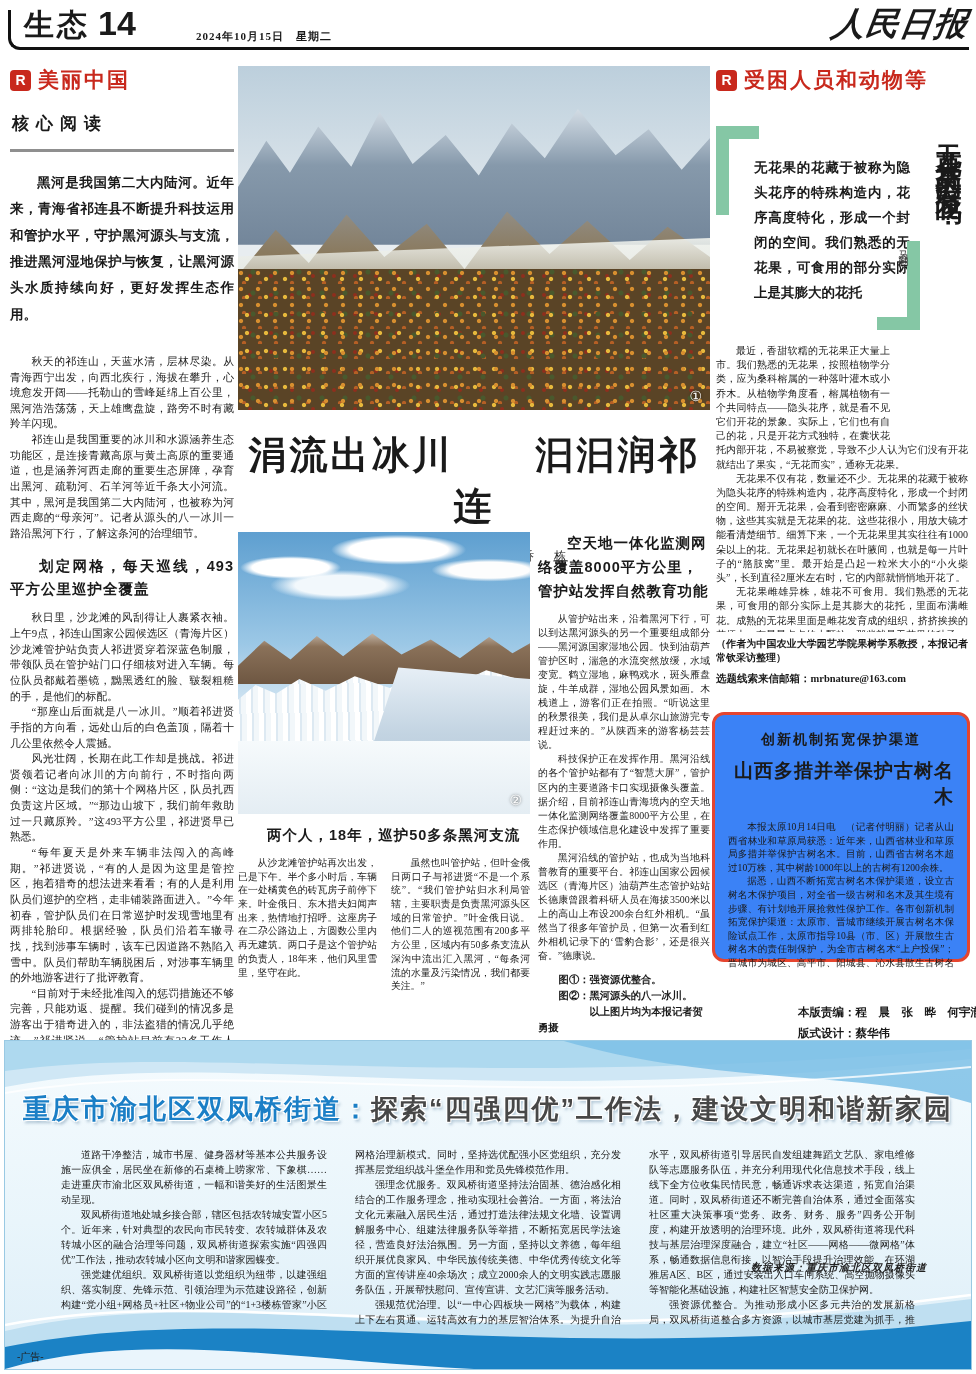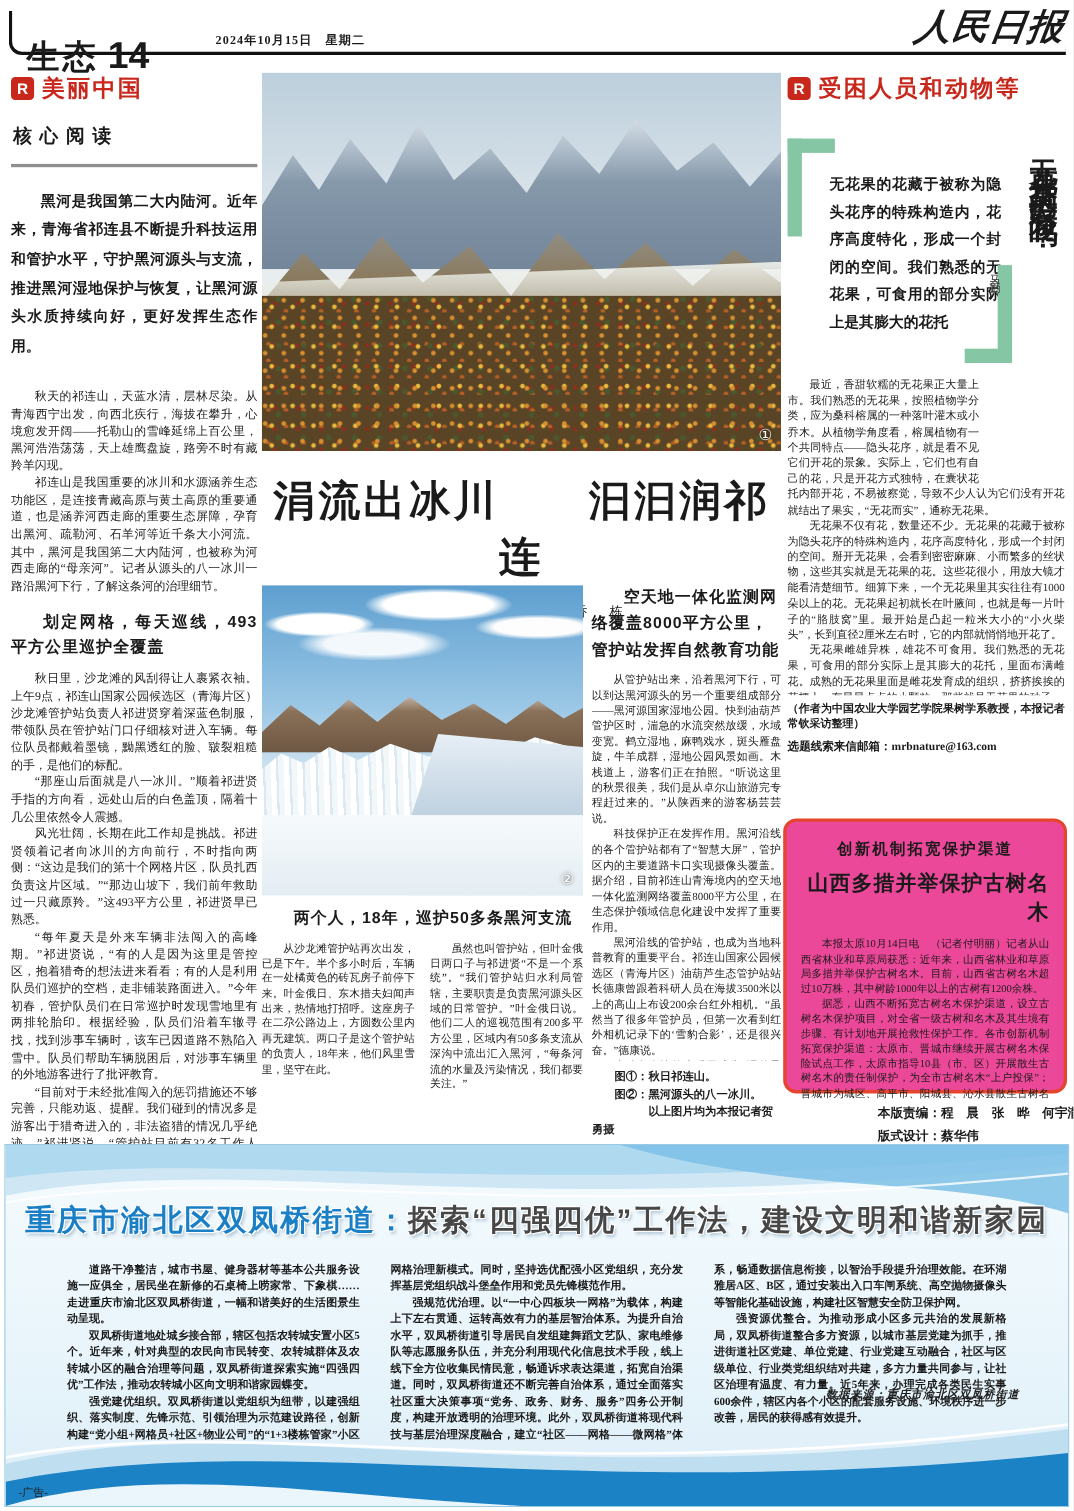--- a/index.html
+++ b/index.html
@@ -3,21 +3,21 @@
 <meta charset="utf-8">
 <style>
   html,body{margin:0;padding:0;background:#e9e9e9;}
   #page{position:relative;width:976px;height:1374px;background:#fff;margin:0 auto;
         font-family:"Liberation Serif",serif;color:#1a1a1a;overflow:hidden;}
 
   
   .hdr-rule{position:absolute;left:8px;top:10px;width:958px;height:37px;
     border-left:3px solid #111;border-bottom:3px solid #111;border-bottom-left-radius:12px;}
   .hdr-sec{position:absolute;left:24px;top:4px;font-family:"Liberation Sans",sans-serif;
-    font-weight:bold;font-size:30px;letter-spacing:3px;margin-top:28px;}
+    font-weight:bold;font-size:30px;letter-spacing:3px;}
   .hdr-num{font-size:34px;margin-left:8px;letter-spacing:0;}
   .hdr-date{position:absolute;left:196px;top:29px;font-size:11px;font-weight:bold;letter-spacing:1px;}
   .masthead{position:absolute;right:8px;top:2px;font-size:33px;font-weight:900;font-style:italic;
     transform:skewX(-8deg);letter-spacing:1px;}
 
   
   .leftcol{position:absolute;left:10px;top:66px;width:224px;}
   .brand{display:flex;align-items:center;gap:7px;color:#c8281c;font-family:"Liberation Sans",sans-serif;
     font-weight:bold;font-size:21px;letter-spacing:2px;}
   .rbox{width:21px;height:21px;background:#c8281c;color:#fff;font-size:14px;border-radius:4px;
@@ -108,22 +108,22 @@
     font-size:26px;font-weight:bold;letter-spacing:7px;height:346px;}
   .nat-author{position:absolute;top:176px;right:58px;writing-mode:vertical-rl;
     font-size:10px;letter-spacing:3px;color:#333;}
   .nat-body{margin-top:18px;font-size:10px;line-height:1.42;text-align:justify;height:288px;overflow:hidden;}
   .nat-body p{text-indent:2em;margin:0;}
   .nat-spacer{float:right;width:78px;height:92px;}
   .nat-credit{font-size:10px;font-weight:bold;margin-top:5px;text-align:justify;}
   .nat-mail{font-size:10.5px;font-weight:bold;margin-top:7px;}
 
   
-  .sbox{position:absolute;left:712px;top:744px;width:258px;height:250px;box-sizing:border-box;
-    border:3px solid #e5452f;border-radius:12px;padding:16px 13px 10px;background:#ec4899;}
+  .sbox{position:absolute;left:712px;top:712px;width:258px;height:250px;box-sizing:border-box;
+    border:3px solid #e5452f;border-radius:12px;padding:16px 13px 10px;background:#3b82f6;}
   .box-kicker{text-align:center;font-size:14px;font-weight:bold;letter-spacing:2px;}
   .box-title{text-align:right;font-size:19px;font-weight:bold;margin:9px 0 10px;letter-spacing:1px;}
   .box-body{font-size:9.6px;line-height:1.42;text-align:justify;height:148px;overflow:hidden;}
   .box-body p{text-indent:2em;margin:0;}
 
   .editors{position:absolute;left:740px;top:1002px;width:252px;font-size:11.5px;font-weight:bold;
     line-height:1.8;padding-left:58px;box-sizing:border-box;}
 
   
   .ad{position:absolute;left:4px;top:1040px;width:968px;height:330px;box-sizing:border-box;
@@ -132,21 +132,21 @@
   .ad svg{display:block;}
   .ad-topwave{position:absolute;top:0;left:0;width:100%;height:80px;z-index:1;}
   .ad-bottomwave{position:absolute;bottom:0;left:0;width:100%;height:100px;z-index:1;}
   .ad-title{position:relative;z-index:2;text-align:center;margin-top:50px;
     font-family:"Liberation Sans",sans-serif;font-weight:bold;font-size:27px;letter-spacing:2px;}
   .ad-title .t1{color:#1b7fc6;}
   .ad-title .t2{color:#474747;text-align:center;}
   .ad-title span{text-shadow:-1px -1px 0 #fff,1px -1px 0 #fff,-1px 1px 0 #fff,1px 1px 0 #fff,2px 3px 3px rgba(40,90,130,.35);}
   .ad-cols{position:relative;z-index:2;margin:20px 56px 0;column-count:3;column-gap:28px;
     font-size:10px;line-height:1.5;text-align:justify;height:188px;overflow:hidden;}
-  .ad-cols p{text-indent:2em;margin:0;font-weight:bold;}
+  .ad-cols p{text-indent:2em;margin:0;}
   .ad-source{position:absolute;right:44px;bottom:94px;z-index:3;font-size:10px;
     font-style:italic;font-weight:bold;color:#222;letter-spacing:1px;}
   .ad-label{position:absolute;left:12px;bottom:5px;z-index:4;font-size:10px;color:#222;}
 </style>
 </head>
 <body>
 
 <div id="page">
 
   <div>
@@ -215,21 +215,21 @@
   <div class="sec3">
     <div class="subhead">空天地一体化监测网络覆盖8000平方公里，管护站发挥自然教育功能</div>
     <div class="sec3-body">
       <p>从管护站出来，沿着黑河下行，可以到达黑河源头的另一个重要组成部分——黑河源国家湿地公园。快到油葫芦管护区时，湍急的水流突然放缓，水域变宽。鹤立湿地，麻鸭戏水，斑头雁盘旋，牛羊成群，湿地公园风景如画。木栈道上，游客们正在拍照。“听说这里的秋景很美，我们是从卓尔山旅游完专程赶过来的。”从陕西来的游客杨芸芸说。</p>
       <p>科技保护正在发挥作用。黑河沿线的各个管护站都有了“智慧大屏”，管护区内的主要道路卡口实现摄像头覆盖。据介绍，目前祁连山青海境内的空天地一体化监测网络覆盖8000平方公里，在生态保护领域信息化建设中发挥了重要作用。</p>
       <p>黑河沿线的管护站，也成为当地科普教育的重要平台。祁连山国家公园候选区（青海片区）油葫芦生态管护站站长德康曾跟着科研人员在海拔3500米以上的高山上布设200余台红外相机。“虽然当了很多年管护员，但第一次看到红外相机记录下的‘雪豹合影’，还是很兴奋。”德康说。</p>
       <p>这种兴奋让德康乐于成为“课外导师”。“每个月都有研学团队、学校师生来到我们管护站，体验巡河、现场写生、徒步等。”德康说，管护站的墙上挂着小朋友们留下的绘画作品，充满羚羊、黑河、雪山等元素。</p>
 
     </div>
     <div class="captions">
-      <div>图①：秋日祁连山。</div>
+      <div>图①：强资源优整合。</div>
       <div>图②：黑河源头的八一冰川。</div>
       <div class="credit">以上图片均为本报记者贺勇摄</div>
     </div>
   </div>
 
   <div class="natcol">
     <div class="brand">
       <span class="rbox">R</span>
       <span>受困人员和动物等</span>
     </div>
@@ -273,20 +273,21 @@
       <path d="M560,0 C720,46 860,28 968,62 L968,0 Z" fill="#7cc0e6" opacity="0.85"></path>
       <path d="M0,52 C240,14 460,76 968,26" stroke="#ffffff" stroke-width="2" fill="none" opacity="0.8"></path>
     </svg>
     <div class="ad-title">
       <span class="t1">重庆市渝北区双凤桥街道：</span><span class="t2">探索“四强四优”工作法，建设文明和谐新家园</span>
     </div>
     <div class="ad-cols">
       <p>道路干净整洁，城市书屋、健身器材等基本公共服务设施一应俱全，居民坐在新修的石桌椅上唠家常、下象棋……走进重庆市渝北区双凤桥街道，一幅和谐美好的生活图景生动呈现。</p>
       <p>双凤桥街道地处城乡接合部，辖区包括农转城安置小区5个。近年来，针对典型的农民向市民转变、农转城群体及农转城小区的融合治理等问题，双凤桥街道探索实施“四强四优”工作法，推动农转城小区向文明和谐家园蝶变。</p>
       <p>强党建优组织。双凤桥街道以党组织为纽带，以建强组织、落实制度、先锋示范、引领治理为示范建设路径，创新构建“党小组+网格员+社区+物业公司”的“1+3楼栋管家”小区网格治理新模式。同时，坚持选优配强小区党组织，充分发挥基层党组织战斗堡垒作用和党员先锋模范作用。</p>
+      <p>强理念优服务。双凤桥街道坚持法治固基、德治感化相结合的工作服务理念，推动实现社会善治。一方面，将法治文化元素融入居民生活，通过打造法律法规文化墙、设置调解服务中心、组建法律服务队等举措，不断拓宽居民学法途径，营造良好法治氛围。另一方面，坚持以文养德，每年组织开展优良家风、中华民族传统美德、中华优秀传统文化等方面的宣传讲座40余场次；成立2000余人的文明实践志愿服务队伍，开展帮扶慰问、宣传宣讲、文艺汇演等服务活动。</p>
       <p>强规范优治理。以“一中心四板块一网格”为载体，构建上下左右贯通、运转高效有力的基层智治体系。为提升自治水平，双凤桥街道引导居民自发组建舞蹈文艺队、家电维修队等志愿服务队伍，并充分利用现代化信息技术手段，线上线下全方位收集民情民意，畅通诉求表达渠道，拓宽自治渠道。同时，双凤桥街道还不断完善自治体系，通过全面落实社区重大决策事项“党务、政务、财务、服务”四务公开制度，构建开放透明的治理环境。此外，双凤桥街道将现代科技与基层治理深度融合，建立“社区——网格——微网格”体系，畅通数据信息衔接，以智治手段提升治理效能。在环湖雅居A区、B区，通过安装出入口车闸系统、高空抛物摄像头等智能化基础设施，构建社区智慧安全防卫保护网。</p>
       <p>强资源优整合。为推动形成小区多元共治的发展新格局，双凤桥街道整合多方资源，以城市基层党建为抓手，推进街道社区党建、单位党建、行业党建互动融合，社区与区级单位、行业类党组织结对共建，多方力量共同参与，让社区治理有温度、有力量。近5年来，办理完成各类民生实事600余件，辖区内各个小区的配套服务设施、环境秩序进一步改善，居民的获得感有效提升。</p>
     </div>
     <div class="ad-source">数据来源：重庆市渝北区双凤桥街道</div>
     <svg class="ad-bottomwave" viewBox="0 0 968 100" preserveAspectRatio="none">
       <path d="M0,62 C230,8 470,96 968,30 L968,100 L0,100 Z" fill="#bfdff1"></path>
       <path d="M0,56 C240,12 470,90 968,26" stroke="#ffffff" stroke-width="2.5" fill="none"></path>
       <path d="M0,78 C250,28 520,100 968,52 L968,100 L0,100 Z" fill="#1b82c5"></path>
       <path d="M0,100 C140,60 300,92 470,100 Z" fill="#eaf5fc"></path>
     </svg>

